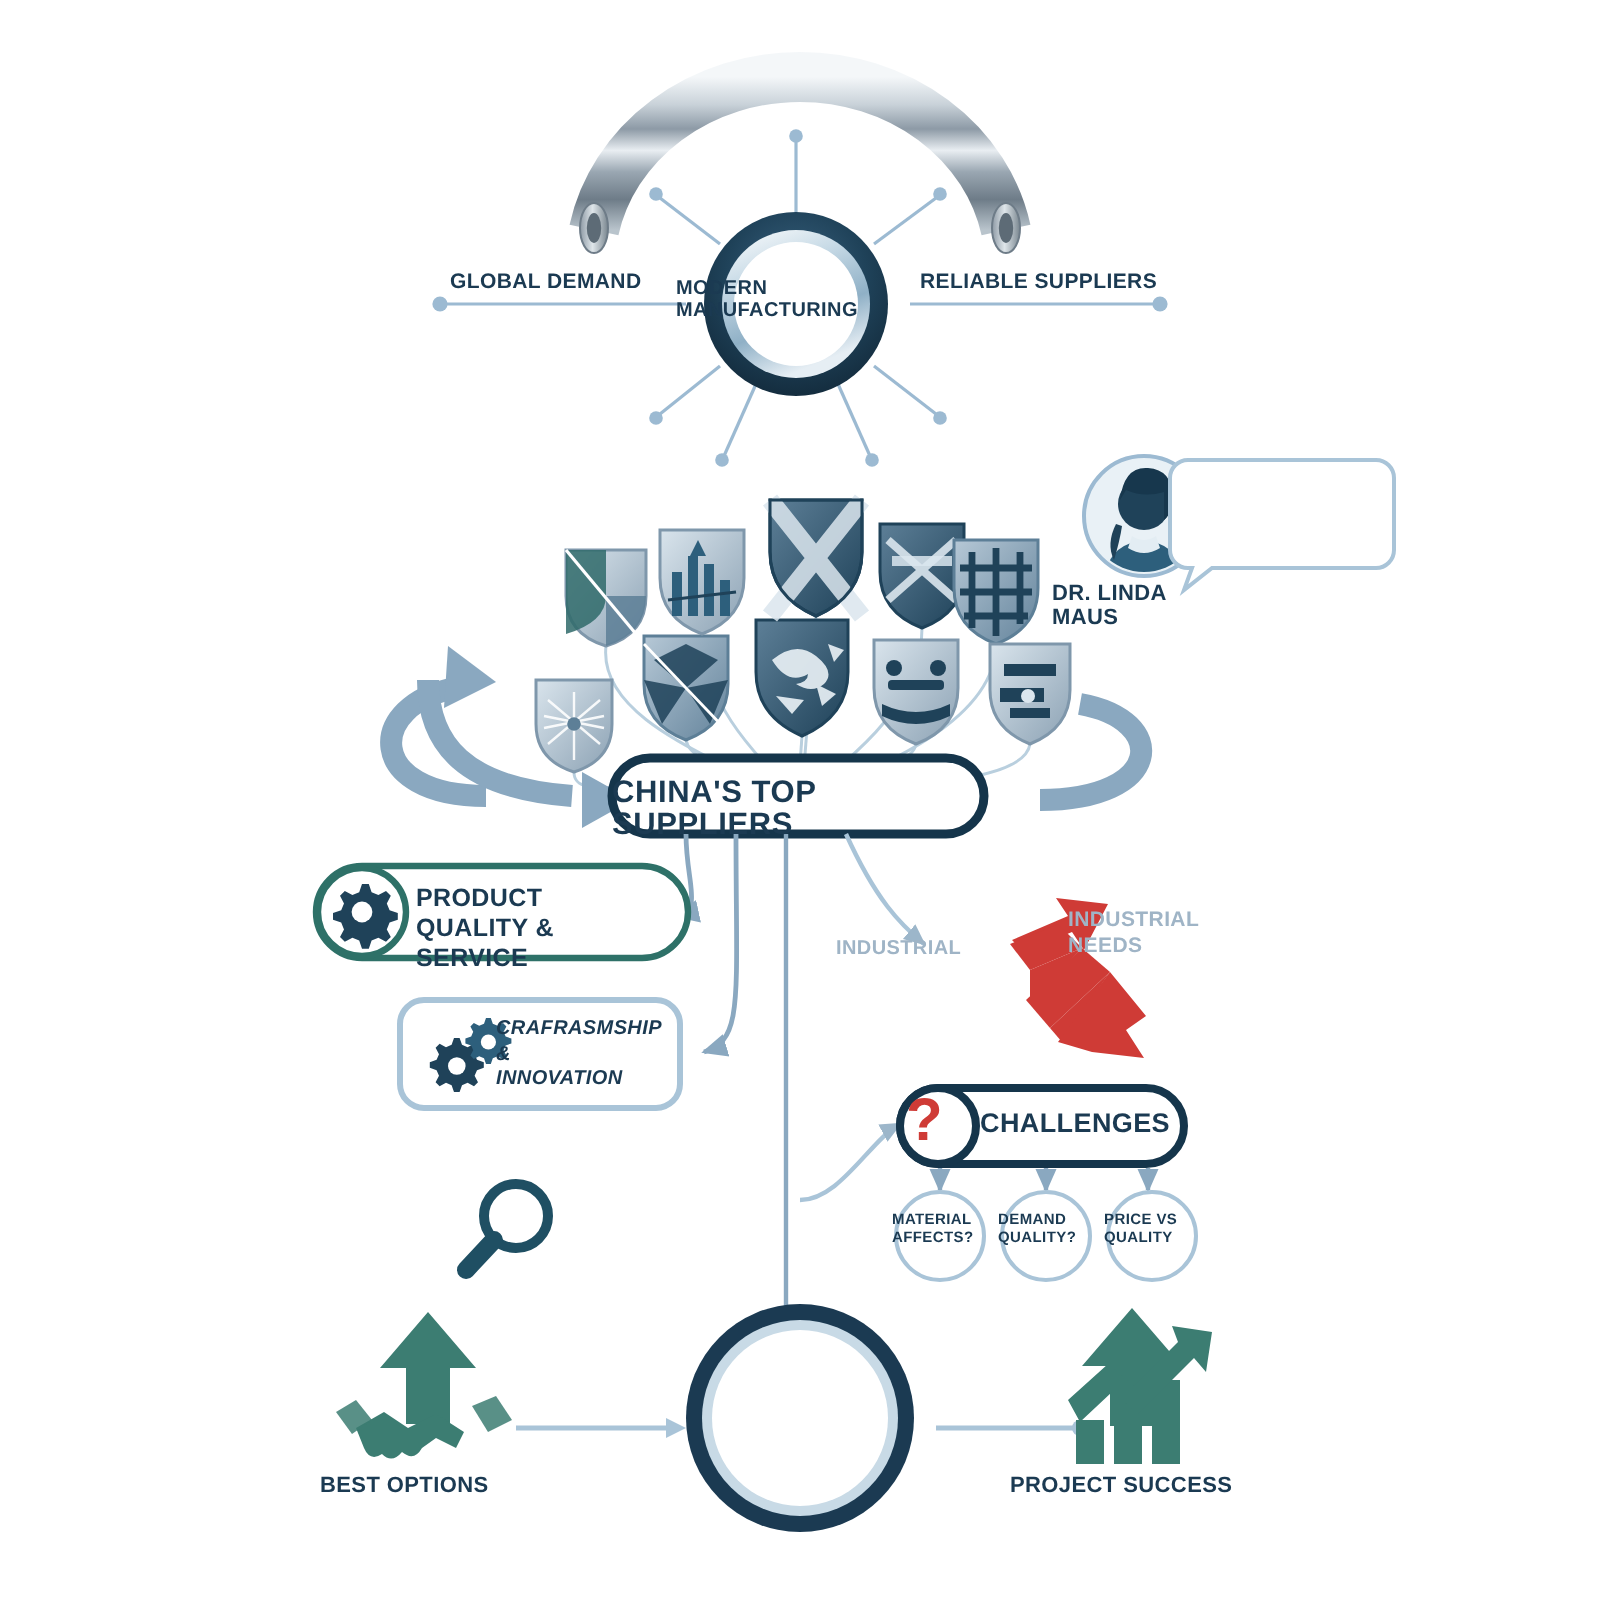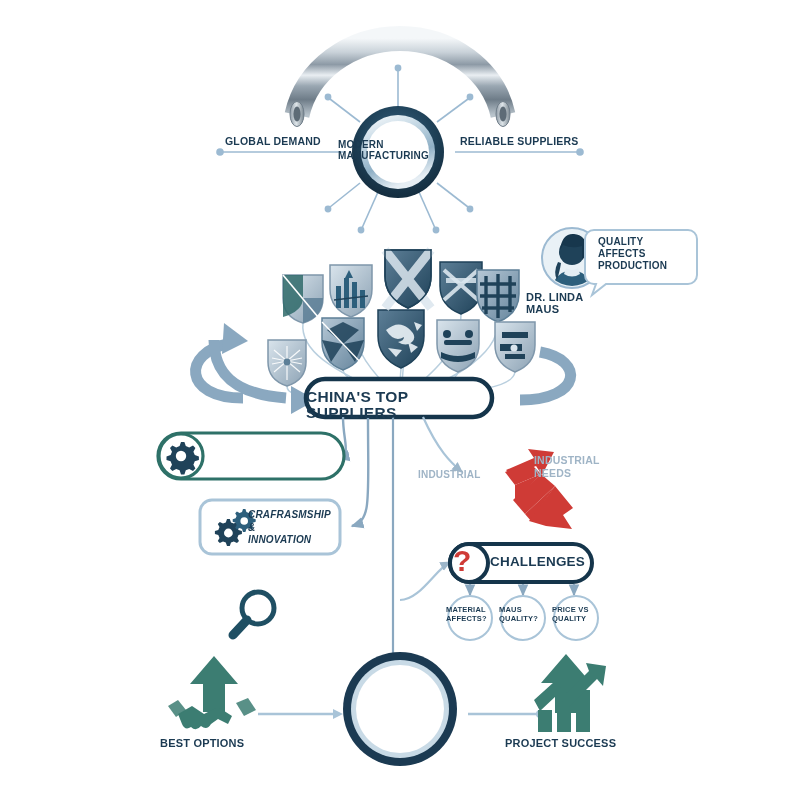--- a/index.html
+++ b/index.html
@@ -331,43 +331,43 @@
 
 </svg>
 
 <div class="lbl" style="left:338px;top:140px;width:120px;font-size:10px;">MODERN
 MANUFACTURING</div>
 
 <div class="lbl" style="left:225px;top:136px;width:110px;font-size:10.5px;">GLOBAL DEMAND</div>
 
 <div class="lbl" style="left:460px;top:136px;width:130px;font-size:10.5px;">RELIABLE SUPPLIERS</div>
 
-<div class="lbl" style="left:598px;top:236px;width:94px;font-size:10px;line-height:1.2;">QUALITY AFFECTS
-PRODUCTION</div>
 
 <div class="lbl" style="left:526px;top:292px;width:92px;font-size:11px;">DR. LINDA MAUS</div>
 
 <div class="lbl" style="left:306px;top:389px;width:186px;font-size:15.5px;letter-spacing:.3px;">CHINA'S TOP SUPPLIERS</div>
 
+<div class="lbl" style="left:208px;top:442px;width:126px;font-size:12.5px;line-height:1.2;">PRODUCT
+QUALITY &amp; SERVICE</div>
 
 <div class="lbl" style="left:248px;top:509px;width:88px;font-size:10px;line-height:1.25;font-style:italic;">CRAFRASMSHIP
 &amp;
 INNOVATION</div>
 
 
 <div class="lbl gray" style="left:418px;top:470px;width:80px;font-size:10px;">INDUSTRIAL</div>
 
 <div class="lbl gray t-left" style="left:534px;top:454px;width:70px;font-size:10.5px;line-height:1.2;text-align:left;">INDUSTRIAL
 NEEDS</div>
 
 <div class="lbl" style="left:490px;top:555px;width:98px;font-size:13.5px;">CHALLENGES</div>
 
 <div class="lbl" style="left:446px;top:605px;width:48px;font-size:7.5px;line-height:1.25;">MATERIAL
 AFFECTS?</div>
-<div class="lbl" style="left:499px;top:605px;width:48px;font-size:7.5px;line-height:1.25;">MAUS
+<div class="lbl" style="left:499px;top:605px;width:48px;font-size:7.5px;line-height:1.25;">DEMAND
 QUALITY?</div>
 <div class="lbl" style="left:552px;top:605px;width:48px;font-size:7.5px;line-height:1.25;">PRICE VS
 QUALITY</div>
 
 
 <div class="lbl" style="left:160px;top:738px;width:130px;font-size:11px;">BEST OPTIONS</div>
 
 <div class="lbl" style="left:505px;top:738px;width:140px;font-size:11px;">PROJECT SUCCESS</div>
 
 <div class="lbl" style="left:453px;top:546px;width:32px;font-size:30px;color:#cf3b36;line-height:1;">?</div>

